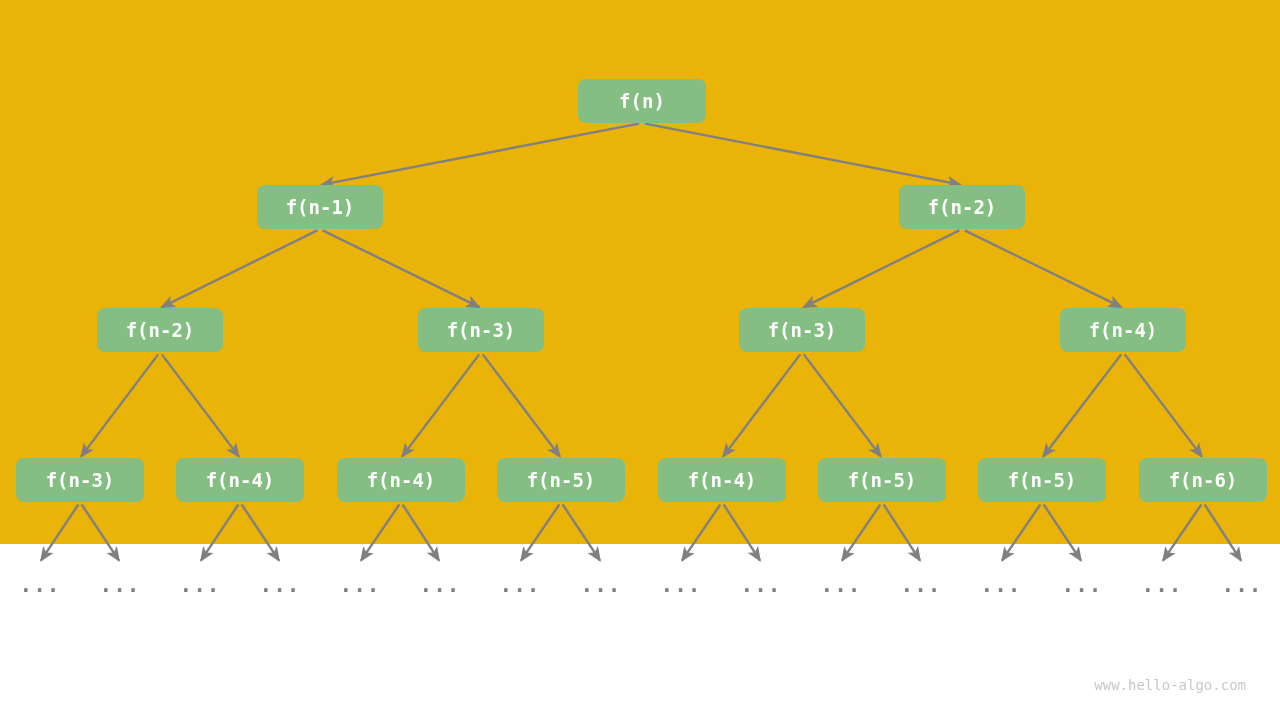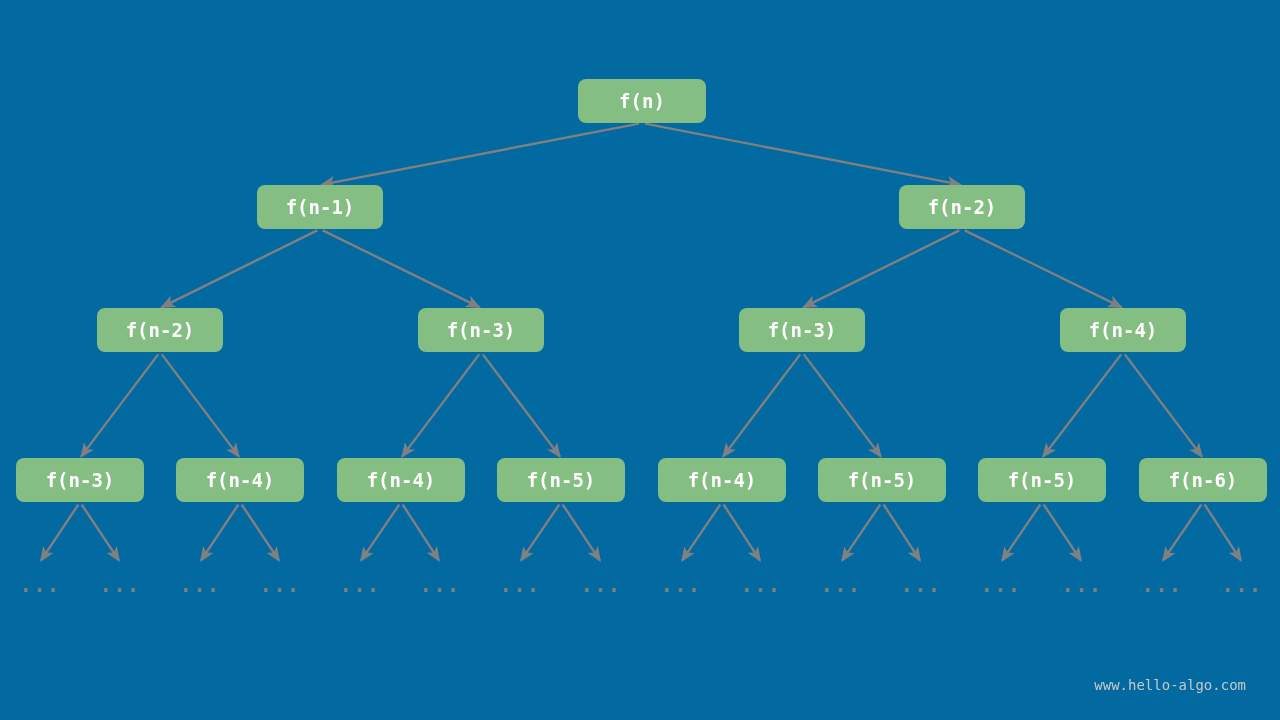--- a/index.html
+++ b/index.html
@@ -9,22 +9,22 @@
   }
   body {
     width: 1280px;
     height: 720px;
     overflow: hidden;
     font-family: "DejaVu Sans Mono", monospace;
   }
   #diagram-root {
     position: relative;
     width: 1280px;
-    height: 720px;
-    background: #0369a1;
+    height: 544px;
+    background: #eab308;
   }
   svg.tree-canvas {
     position: absolute;
     top: 0;
     left: 0;
     width: 1280px;
     height: 720px;
     display: block;
   }
   .node-box {

